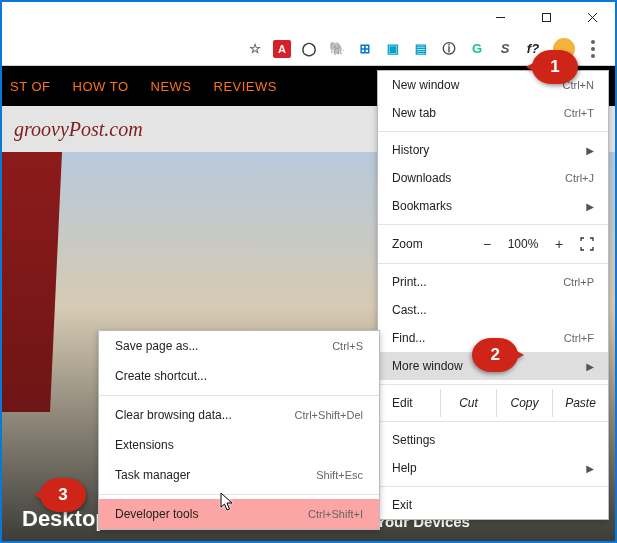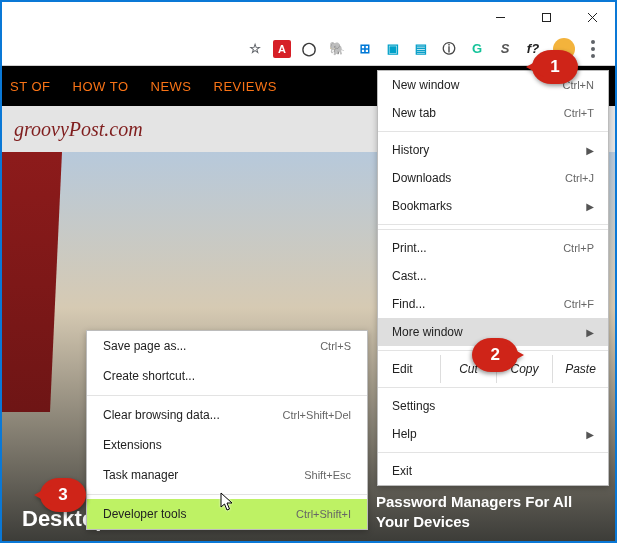--- a/index.html
+++ b/index.html
@@ -41,23 +41,23 @@
   .zoom-row { display: flex; align-items: center; justify-content: space-between; padding: 0 8px 0 14px; height: 30px; }
   .zoom-ctrl { display: flex; align-items: center; gap: 0; }
   .zoom-btn { width: 30px; text-align: center; font-size: 14px; color: #333; }
   .zoom-val { width: 42px; text-align: center; font-size: 12px; }
   .full-icon { width: 26px; display: flex; align-items: center; justify-content: center; }
   .edit-row { display: flex; align-items: center; padding: 0 0 0 14px; height: 28px; }
   .edit-lbl { flex: 0 0 48px; }
   .edit-btn { flex: 1; text-align: center; border-left: 1px solid #ddd; height: 100%; line-height: 28px; font-style: italic; }
   
   
-  .submenu { position: absolute; top: 328px; left: 84px; width: 282px; background: #fff; border: 1px solid #bcbcbc; box-shadow: 0 2px 6px rgba(0,0,0,.25); font-size: 12px; color: #222; }
+  .submenu { position: absolute; top: 328px; left: 96px; width: 282px; background: #fff; border: 1px solid #bcbcbc; box-shadow: 0 2px 6px rgba(0,0,0,.25); font-size: 12px; color: #222; }
   .submenu .menu-row { height: 30px; padding: 0 16px; }
-  .submenu .menu-row.hl { background: #bef264; }
+  .submenu .menu-row.hl { background: #fca5a5; }
   
   
   .badge { position: absolute; width: 46px; height: 34px; background: #cf2418; border-radius: 50% / 60%; color: #fff; font-weight: 700; font-size: 17px; display: flex; align-items: center; justify-content: center; filter: drop-shadow(1px 2px 2px rgba(0,0,0,.4)); }
   .badge::before { content: ""; position: absolute; left: -16px; top: 50%; transform: translateY(-50%); border: 10px solid transparent; border-right: 18px solid #cf2418; }
   .badge.b1 { top: 48px; left: 530px; }
   .badge.b2 { top: 336px; left: 470px; transform: scaleX(-1); }
   .badge.b2 span { transform: scaleX(-1); }
   .badge.b3 { top: 476px; left: 38px; }
   
   .cursor { position: absolute; top: 490px; left: 218px; font-size: 16px; color: #000; filter: drop-shadow(0 0 1px #fff); }
@@ -141,20 +141,33 @@
     </div>
   <div class="menu-row">
       <span>Downloads</span>
       <span class="shortcut">Ctrl+J</span>
     </div>
   <div class="menu-row">
       <span>Bookmarks</span>
       <span class="chev">▶</span>
     </div>
   <div class="menu-sep"></div>
+  <div class="zoom-row">
+    <span>Zoom</span>
+    <div class="zoom-ctrl">
+      <span class="zoom-btn">−</span>
+      <span class="zoom-val">100%</span>
+      <span class="zoom-btn">+</span>
+      <span class="full-icon">
+          <svg width="14" height="14" viewBox="0 0 14 14" fill="none" stroke="#333" stroke-width="1.3">
+            <path d="M1 4V1h3M13 4V1h-3M1 10v3h3M13 10v3h-3"></path>
+          </svg>
+        </span>
+    </div>
+  </div>
   <div class="menu-sep"></div>
   <div class="menu-row">
       <span>Print...</span>
       <span class="shortcut">Ctrl+P</span>
     </div>
   <div class="menu-row">
       <span>Cast...</span>
     </div>
   <div class="menu-row">
       <span>Find...</span>

